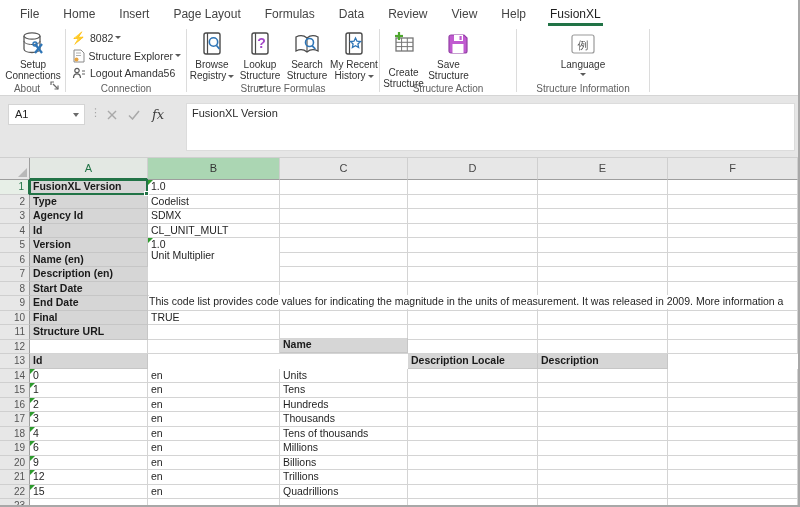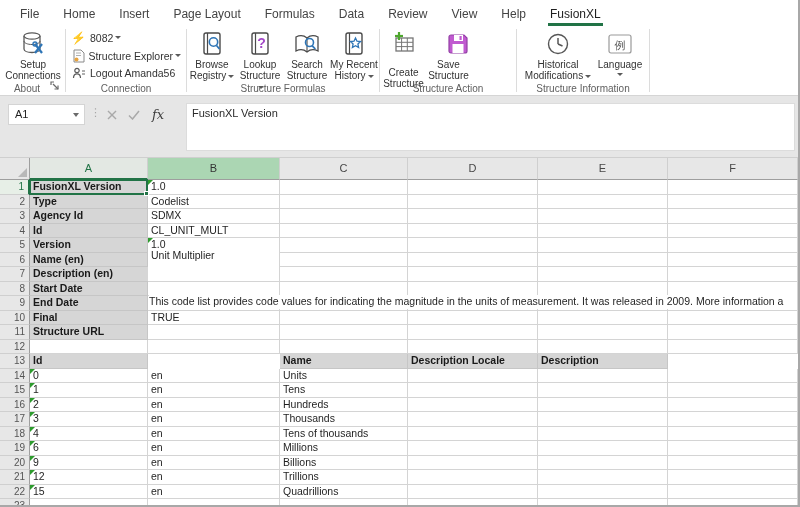--- a/index.html
+++ b/index.html
@@ -214,30 +214,20 @@
           </span>
           <div class="bl"><span>Save Structure</span></div>
         </div>
       </div>
       <div class="grp-label">Structure Action</div>
     </div>
     <div class="vsep"></div>
 
     <div class="grp" style="width:130px;">
       <div class="grp-content" style="justify-content:center;">
-        <div class="bigbtn" style="width:74px;">
-          <span class="icn">
-            <svg width="26" height="26" viewBox="0 0 26 26">
-              <circle cx="13" cy="13" r="9.5" fill="#fff" stroke="#565656" stroke-width="1.4"></circle>
-              <line x1="13" y1="13" x2="13" y2="7" stroke="#565656" stroke-width="1.5"></line>
-              <line x1="13" y1="13" x2="17.5" y2="15" stroke="#565656" stroke-width="1.5"></line>
-            </svg>
-          </span>
-          <div class="bl"><span>Historical Modifications</span><span class="chev"></span></div>
-        </div>
         <div class="bigbtn" style="width:50px;">
           <span class="icn">
             <svg width="28" height="26" viewBox="0 0 28 26">
               <rect x="3" y="4" width="22" height="18" rx="2" fill="#fff" stroke="#9a9a9a" stroke-width="1.2"></rect>
               <text x="14" y="17.5" text-anchor="middle" font-size="11" font-family="DejaVu Sans, sans-serif" fill="#555">例</text>
             </svg>
           </span>
           <div class="bl bl-stack"><span>Language</span><span class="chev"></span></div>
         </div>
       </div>
@@ -372,21 +362,21 @@
       <div class="gabs cell" style="left: 408px; top: 167px; width: 130px; height: 14.5px;"></div>
       <div class="gabs cell" style="left: 538px; top: 167px; width: 130px; height: 14.5px;"></div>
       <div class="gabs cell" style="left: 668px; top: 167px; width: 130px; height: 14.5px;"></div>
       <div class="gabs cell" style="left: 30px; top: 181.5px; width: 118px; height: 14.5px;"></div>
       <div class="gabs cell" style="left: 148px; top: 181.5px; width: 132px; height: 14.5px;"></div>
       <div class="gabs cell" style="left: 280px; top: 181.5px; width: 128px; height: 14.5px;"></div>
       <div class="gabs cell" style="left: 408px; top: 181.5px; width: 130px; height: 14.5px;"></div>
       <div class="gabs cell" style="left: 538px; top: 181.5px; width: 130px; height: 14.5px;"></div>
       <div class="gabs cell" style="left: 668px; top: 181.5px; width: 130px; height: 14.5px;"></div>
       <div class="gabs cell cell-gray" style="left: 30px; top: 196px; width: 118px; height: 14.5px;">Id</div>
-      <div class="gabs cell cell-gray" style="left: 280px; top: 196px; width: 128px; height: 14.5px;">Name</div>
+      <div class="gabs cell cell-gray" style="left: 280px; top: 180px; width: 128px; height: 14.5px;">Name</div>
       <div class="gabs cell cell-gray" style="left: 408px; top: 196px; width: 130px; height: 14.5px;">Description Locale</div>
       <div class="gabs cell cell-gray" style="left: 538px; top: 196px; width: 130px; height: 14.5px;">Description</div>
       <div class="gabs cell" style="left: 30px; top: 210.5px; width: 118px; height: 14.5px;">0</div>
       <div class="gabs cell" style="left: 148px; top: 210.5px; width: 132px; height: 14.5px;">en</div>
       <div class="gabs cell" style="left: 280px; top: 210.5px; width: 128px; height: 14.5px;">Units</div>
       <div class="gabs cell" style="left: 408px; top: 210.5px; width: 130px; height: 14.5px;"></div>
       <div class="gabs cell" style="left: 538px; top: 210.5px; width: 130px; height: 14.5px;"></div>
       <div class="gabs cell" style="left: 668px; top: 210.5px; width: 130px; height: 14.5px;"></div>
       <div class="tri" style="left: 30px; top: 210.5px; position: absolute; z-index: 2;"></div>
       <div class="gabs cell" style="left: 30px; top: 225px; width: 118px; height: 14.5px;">1</div>

